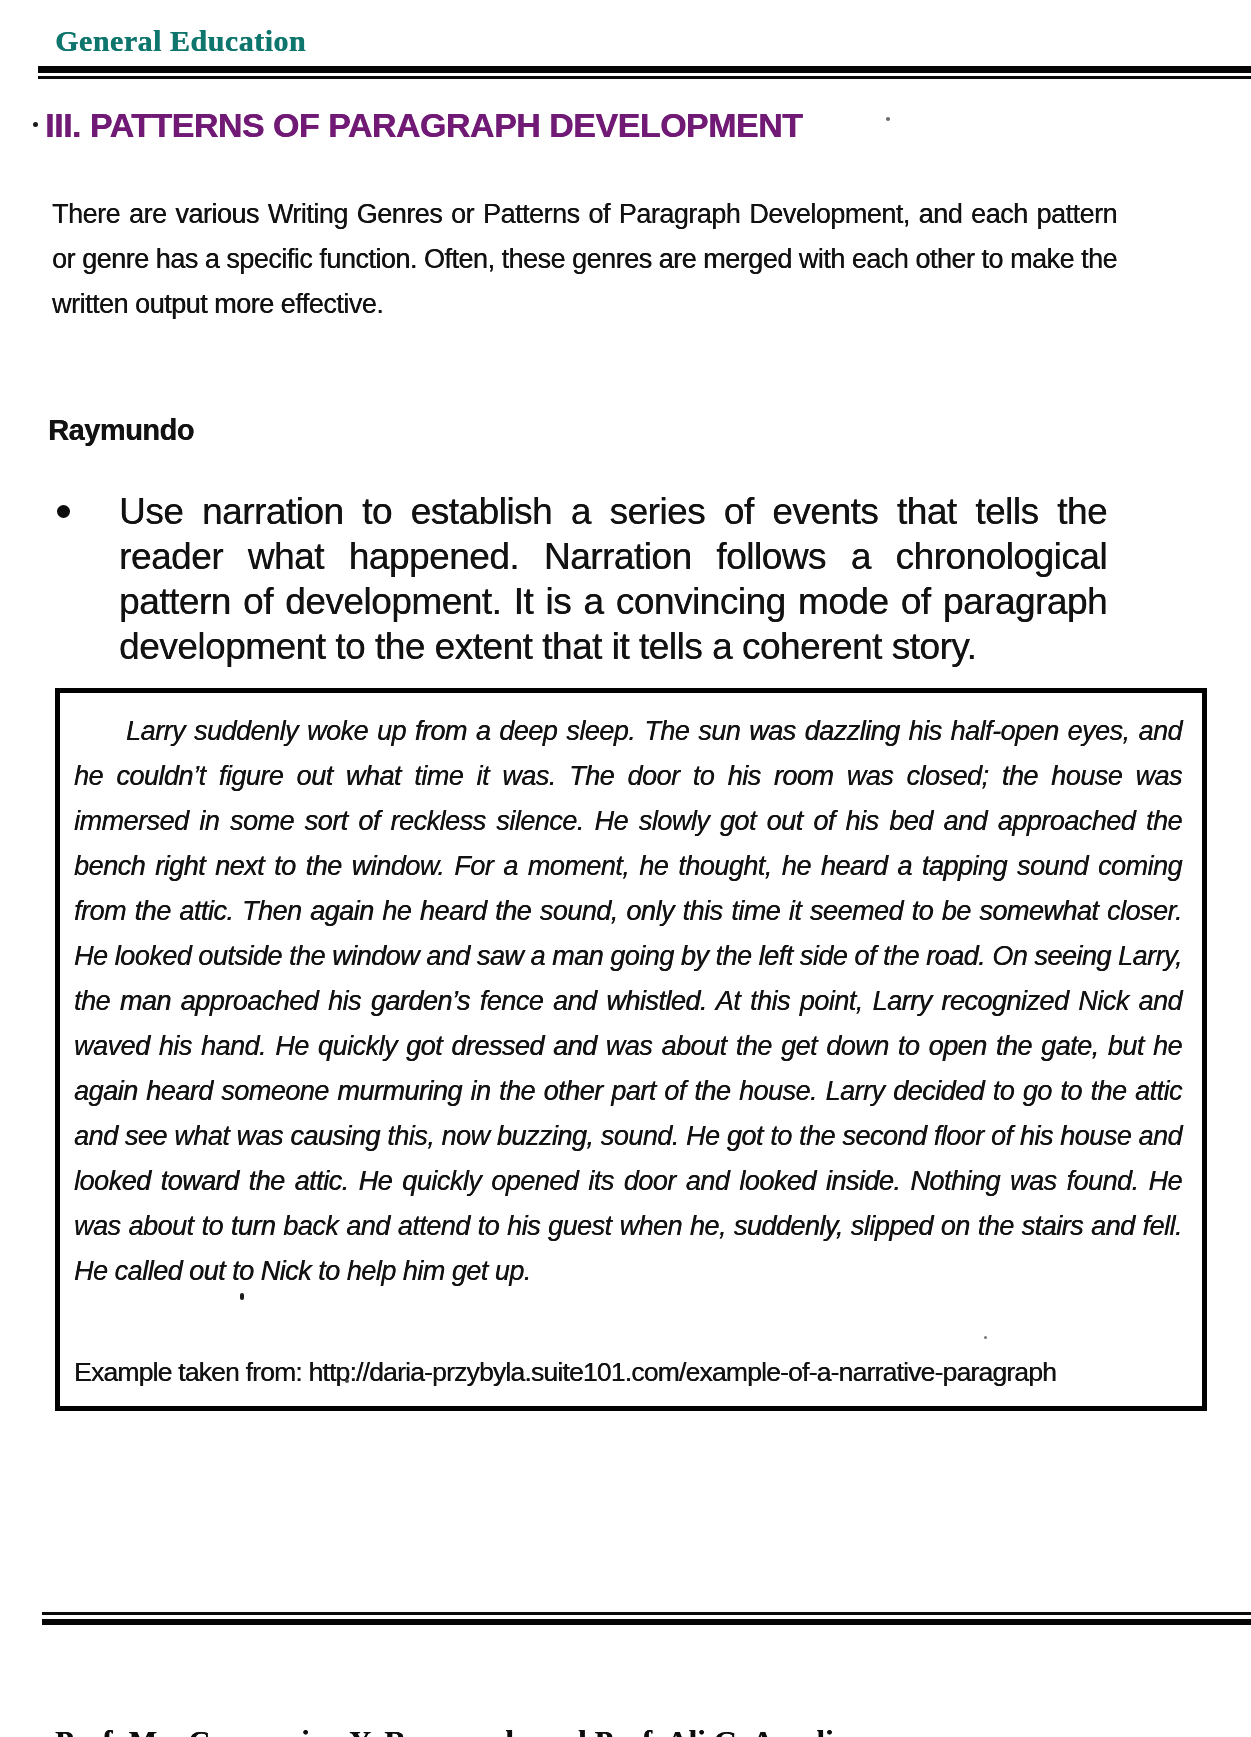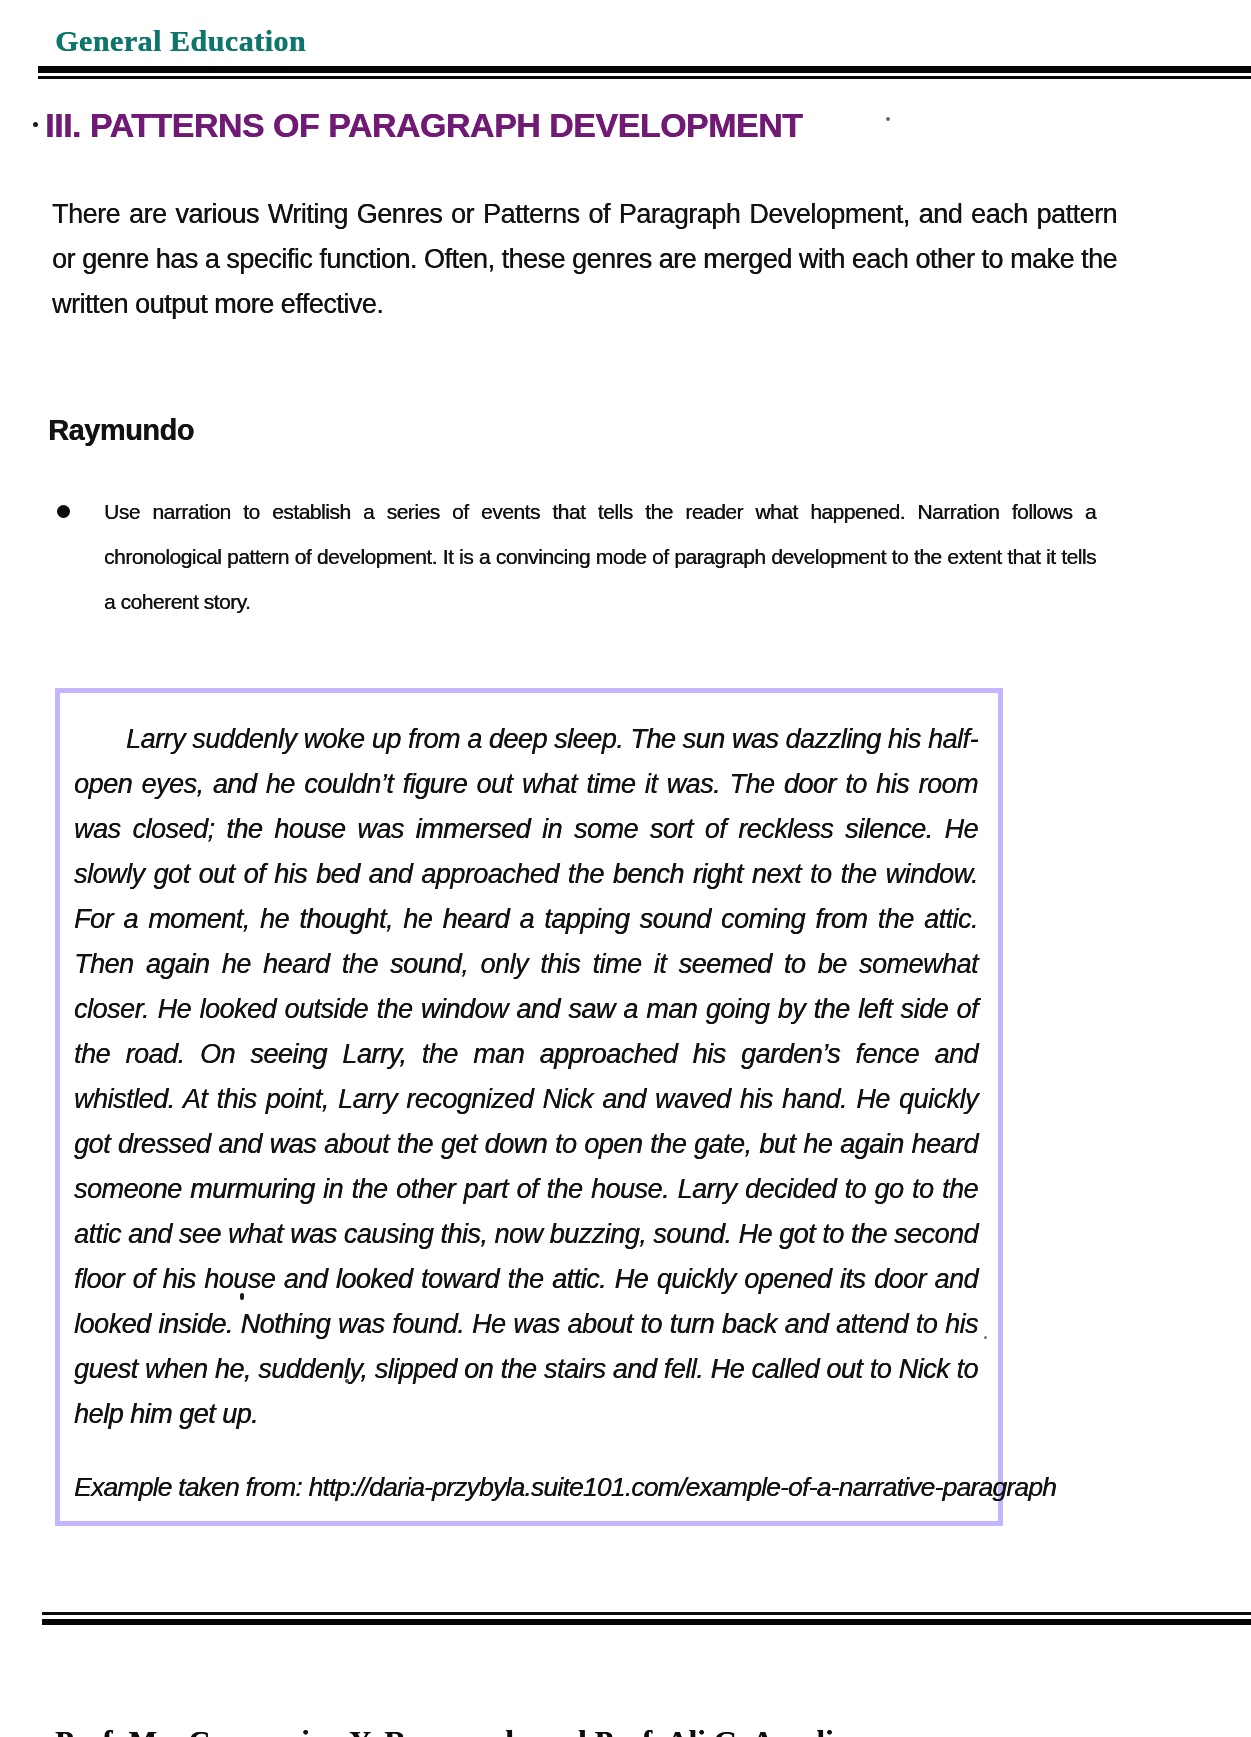--- a/index.html
+++ b/index.html
@@ -64,52 +64,51 @@
   
   .bullet-row { top: 489px; left: 57px; width: 1050px; display: flex; }
   .bullet-marker {
     width: 13px; height: 13px;
     background: #0c0c0c;
     border-radius: 50%;
     margin-top: 16px;
     flex: 0 0 13px;
   }
   .bullet-text {
-    margin-left: 34px;
+    margin-left: 49px;
     width: 992px;
-    font-size: 21px;
+    font-size: 37px;
     line-height: 45px;
     letter-spacing: -0.5px;
     text-align: justify;
     text-shadow: 0.35px 0 0 currentColor;
   }
 
   
   .example-box {
     top: 688px; left: 55px;
-    width: 948px; min-height: 710px;
+    width: 1152px; min-height: 710px;
     box-sizing: border-box;
-    border: 5px solid #c4b5fd;
-    padding: 24px 20px 18px 14px;
+    border: 5px solid #000000;
+    padding: 16px 20px 18px 14px;
   }
   .example-paragraph {
     font-style: italic;
     font-size: 27px;
     line-height: 45px;
     letter-spacing: -0.5px;
     text-align: justify;
     text-indent: 52px;
     margin: 0;
     text-shadow: 0.35px 0 0 currentColor;
   }
   .example-source {
-    font-style: italic;
     font-size: 26.5px;
     letter-spacing: -0.8px;
-    margin-top: 35px;
+    margin-top: 63px;
     white-space: nowrap;
     text-shadow: 0.35px 0 0 currentColor;
   }
 
   
   .footer-rule {
     top: 1612px; left: 42px; right: 0;
     height: 13px;
     background: linear-gradient(to bottom,
       #0a0a0a 0, #0a0a0a 3px,

